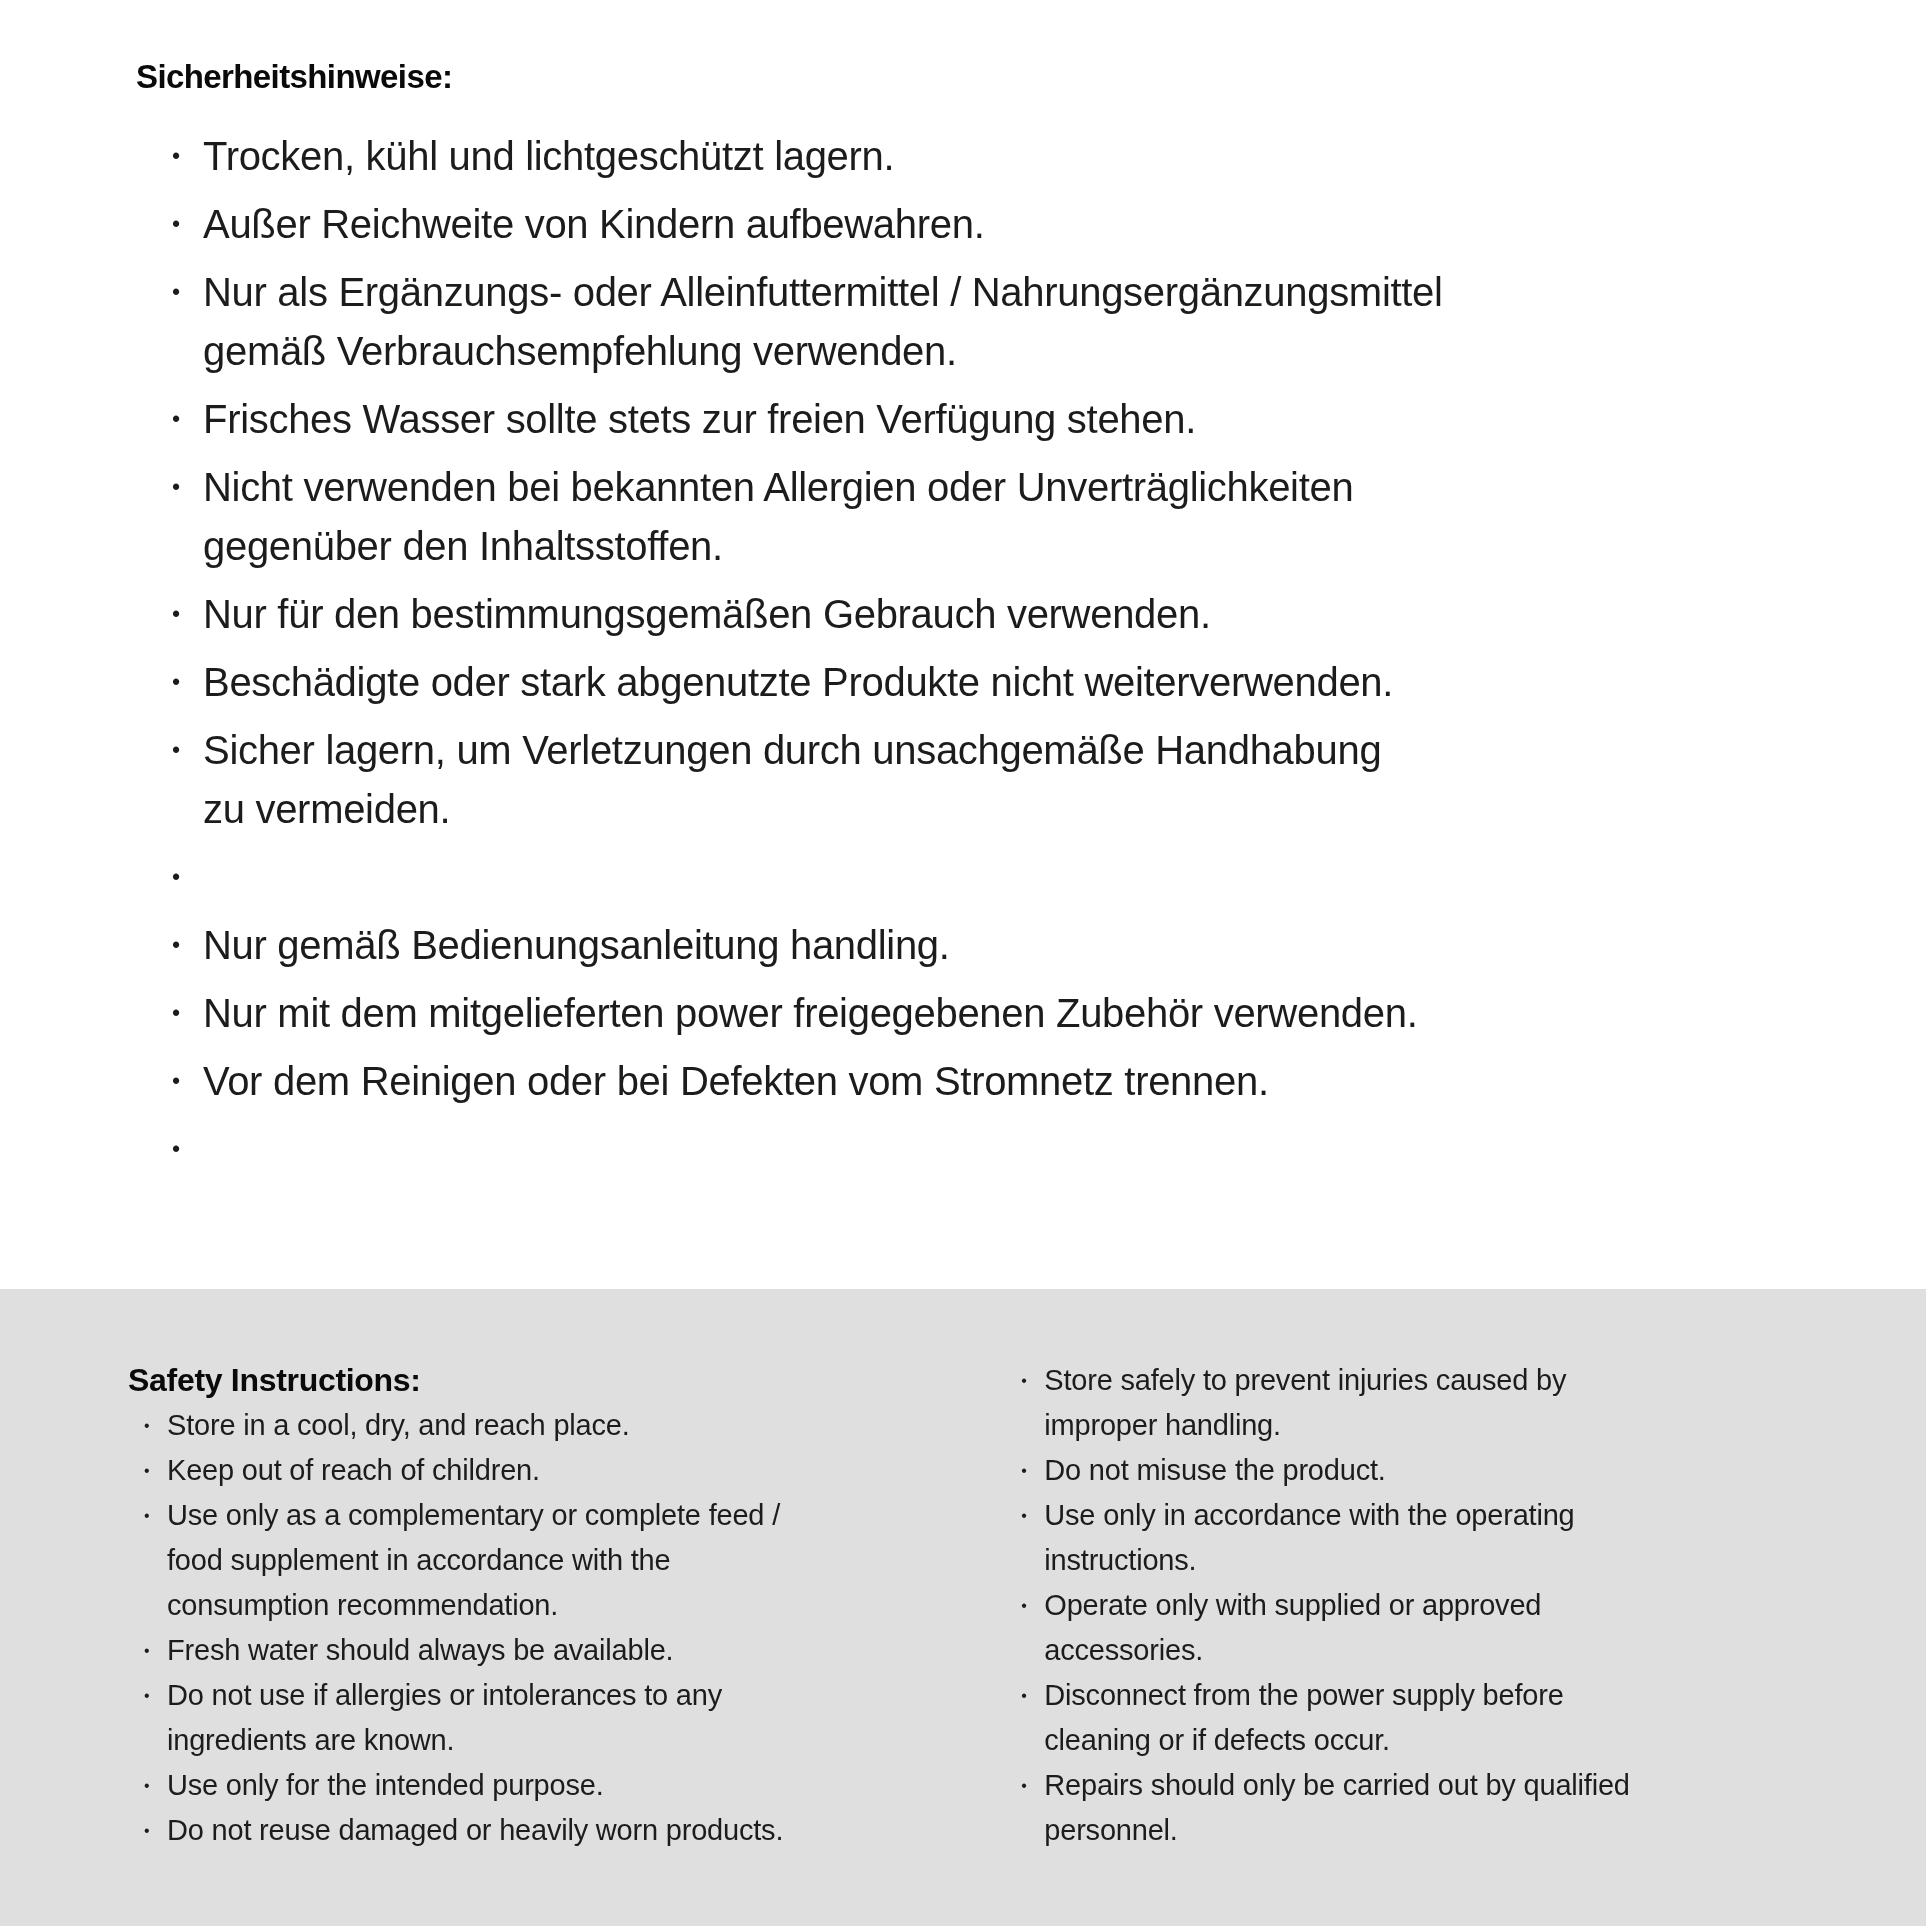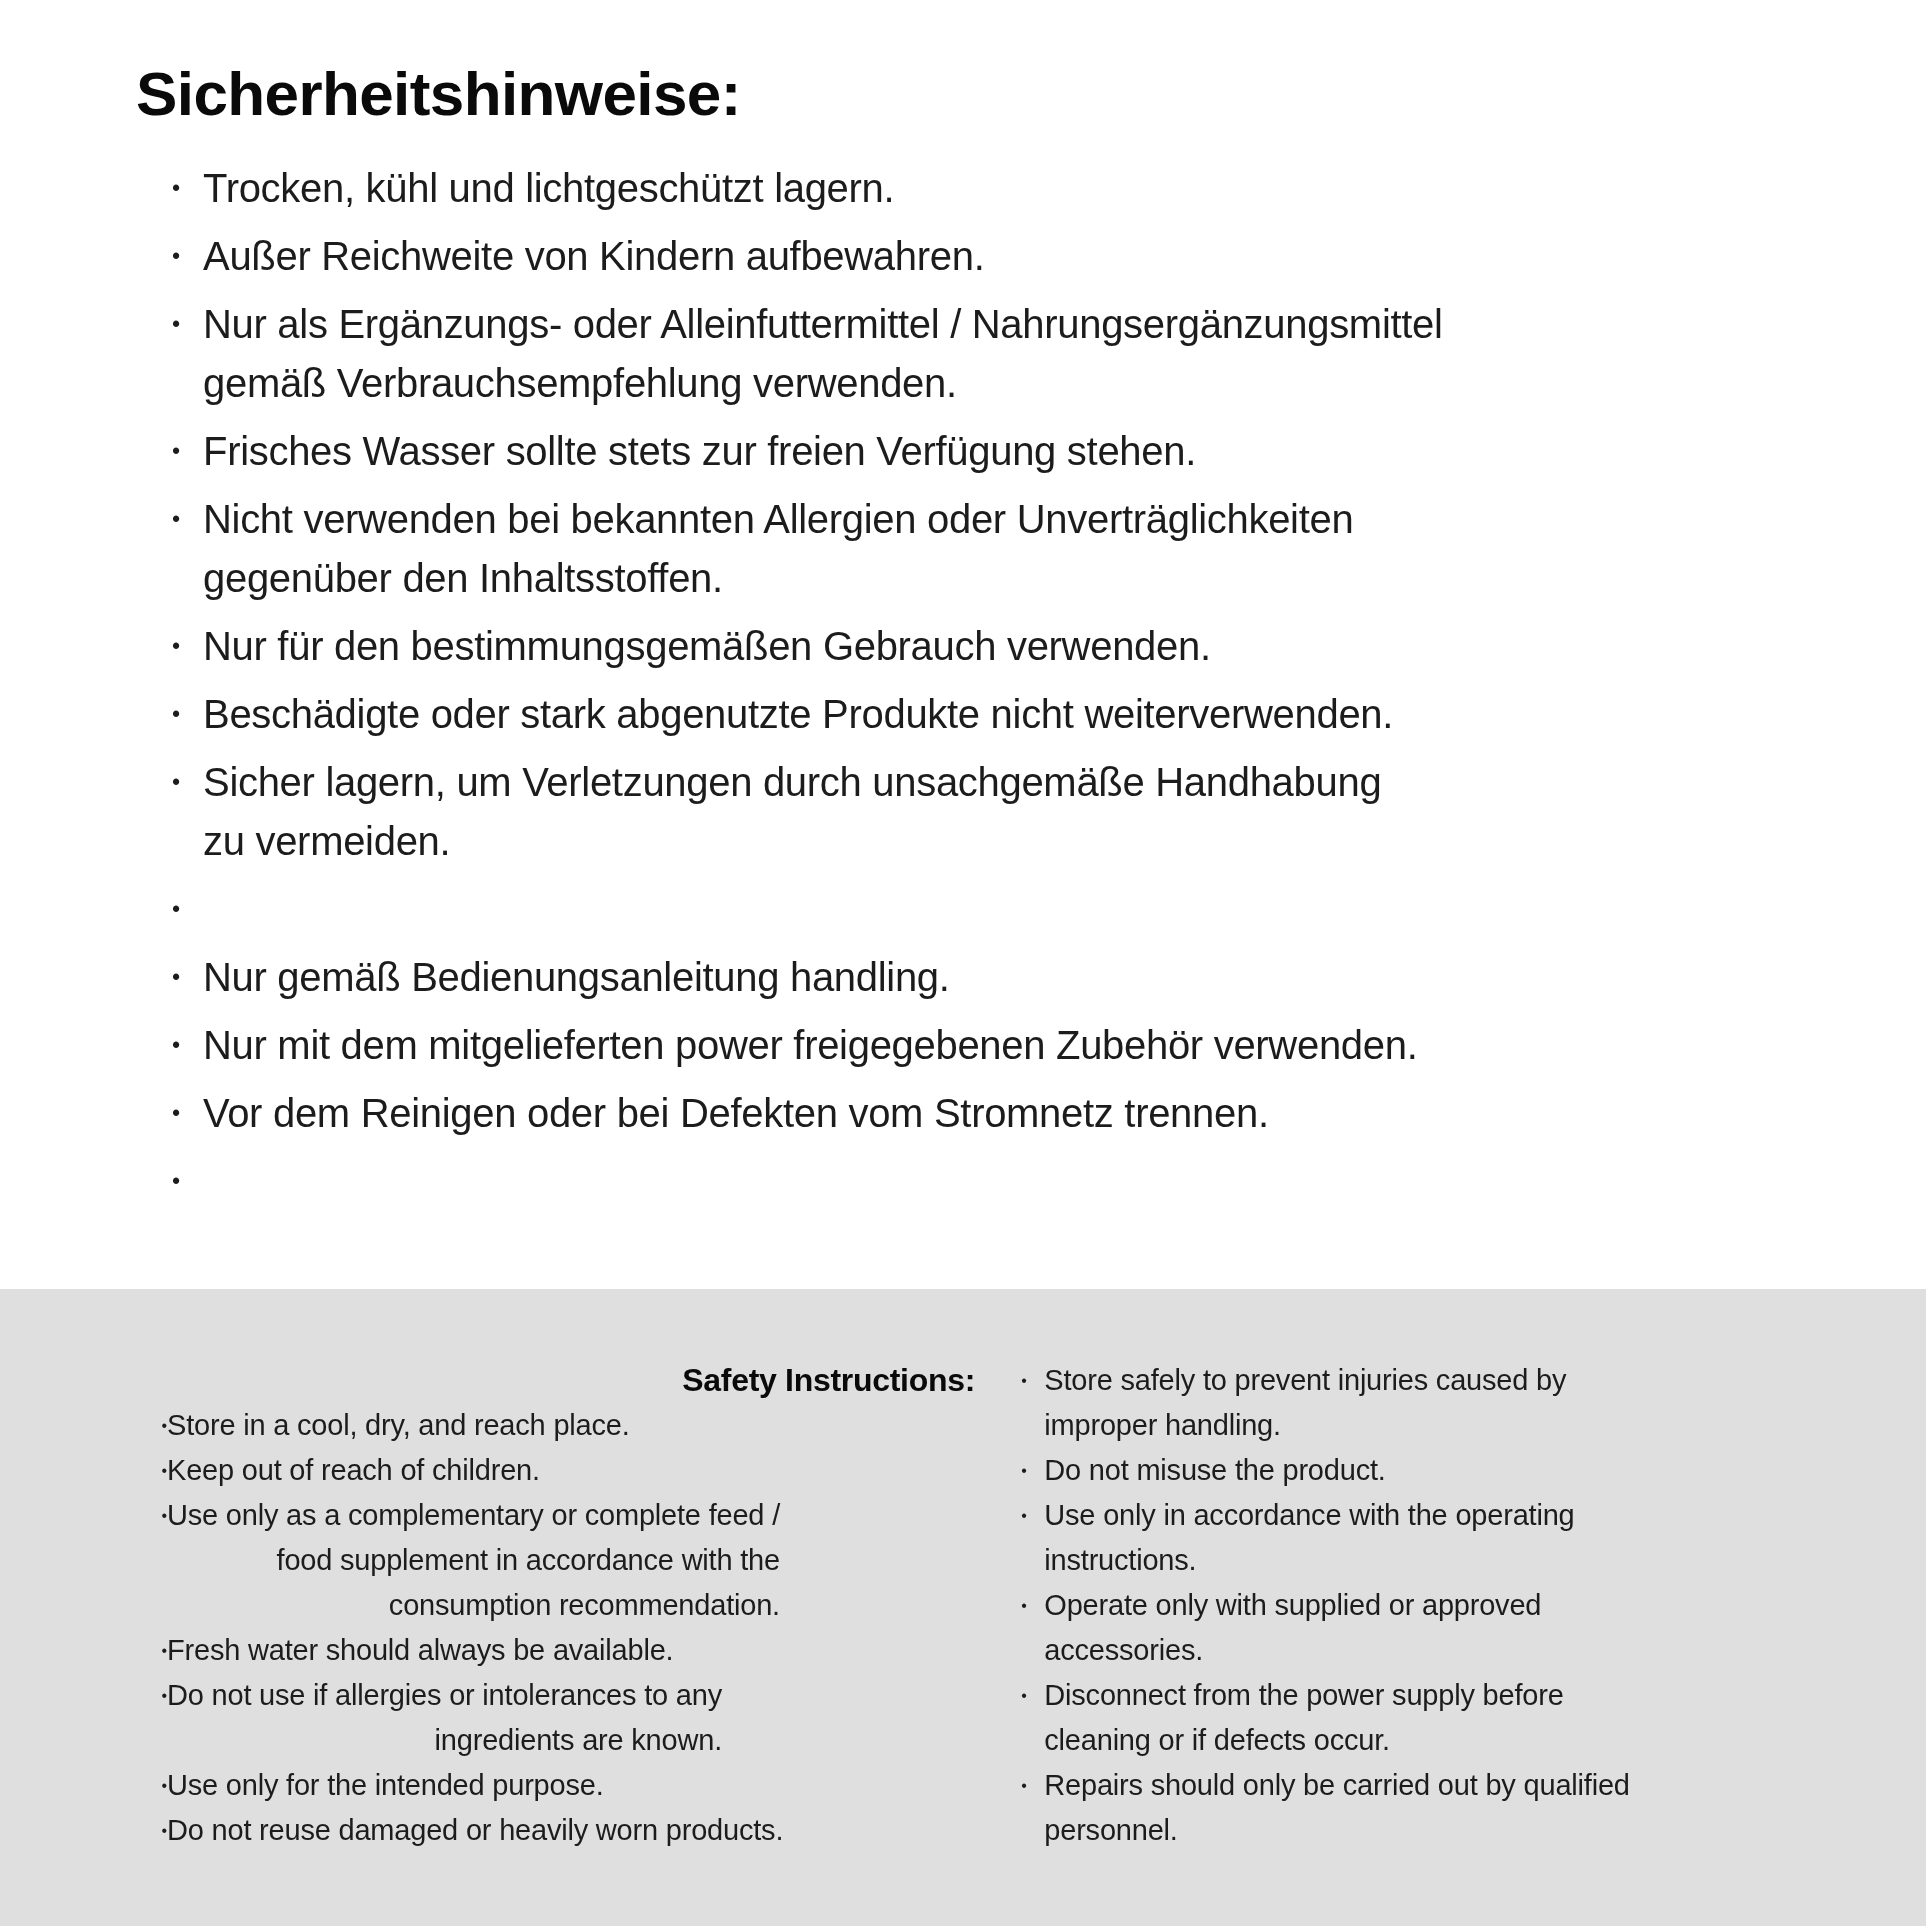--- a/index.html
+++ b/index.html
@@ -28,21 +28,21 @@
 
   
   .de-section {
     height: 1289px;
     flex: none;
     padding: 59px 128px 0 136px;
     background: var(--page-bg);
   }
   .de-title {
     margin: 0 0 31px 0;
-    font-size: 62px;
+    font-size: 33px;
     line-height: 1.12;
     font-weight: 700;
     color: var(--heading);
     letter-spacing: -0.6px;
   }
   ul.bullet-list {
     list-style: none;
     margin: 0;
     padding: 0;
   }
@@ -65,21 +65,21 @@
 
   
   .en-section {
     height: 637px;
     flex: none;
     background: var(--footer-bg);
     padding: 69px 128px 0 128px;
     display: flex;
     align-items: flex-start;
   }
-  .en-col-left  { width: 847px; flex: none; text-align: right; }
+  .en-col-left  { width: 847px; flex: none; }
   .en-col-right { flex: 1 1 auto; margin-left: 45px; }
   .en-title {
     margin: 0;
     font-size: 32px;
     line-height: 45px;
     font-weight: 700;
     color: var(--heading);
     letter-spacing: -0.3px;
   }
   .en-section li {

